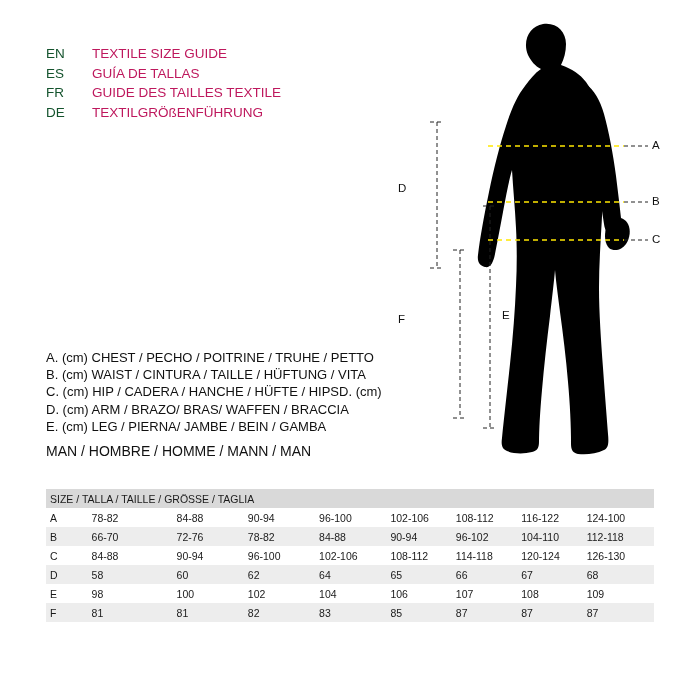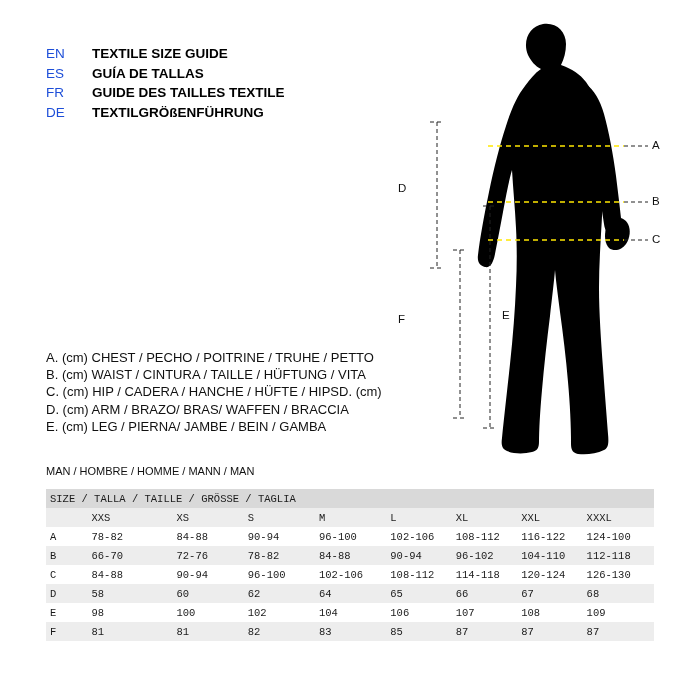--- a/index.html
+++ b/index.html
@@ -28,59 +28,57 @@
     top: 44px;
     font-size: 13.5px;
     line-height: 19.5px;
   }
   .lang-row {
     display: flex;
   }
   .lang-code {
     width: 46px;
     flex: 0 0 46px;
-    color: #1d4ed8;
+    color: #14532d;
   }
   .lang-text {
-    color: #000000;
-    font-weight: bold;
+    color: #be185d;
   }
 
   
   .legend {
     position: absolute;
     left: 46px;
     top: 349px;
     font-size: 13px;
     line-height: 17.2px;
     color: #111;
   }
   .legend div { white-space: nowrap; }
 
   .gender-line {
     position: absolute;
     left: 46px;
-    top: 465px;
-    font-size: 11px;
+    top: 443px;
+    font-size: 14px;
     color: #111;
   }
 
   
   .table-wrap {
     position: absolute;
     left: 46px;
     top: 489px;
     width: 608px;
   }
   table {
     border-collapse: collapse;
     width: 608px;
     font-size: 10.5px;
     color: #1a1a1a;
-    font-family: Liberation Mono, monospace;
   }
   table td, table th {
     padding: 0;
     text-align: left;
     font-weight: normal;
   }
   .tbl-caption td {
     background: #d9d9d9;
     height: 19px;
     padding-left: 4px;
@@ -244,31 +242,20 @@
   </div>
 
   <div class="gender-line">MAN / HOMBRE / HOMME / MANN / MAN</div>
 
   <div class="table-wrap">
     <table>
       <tbody>
         <tr class="tbl-caption">
           <td colspan="9">SIZE / TALLA / TAILLE / GRÖSSE / TAGLIA</td>
         </tr>
-        <tr class="hdr">
-          <td class="c0"></td>
-          <td class="c1">XXS</td>
-          <td class="c2">XS</td>
-          <td class="c3">S</td>
-          <td class="c4">M</td>
-          <td class="c5">L</td>
-          <td class="c6">XL</td>
-          <td class="c7">XXL</td>
-          <td class="c8">XXXL</td>
-        </tr>
 
         <tr class="row even">
           <td class="c0">A</td>
           <td class="c1">78-82</td>
           <td class="c2">84-88</td>
           <td class="c3">90-94</td>
           <td class="c4">96-100</td>
           <td class="c5">102-106</td>
           <td class="c6">108-112</td>
           <td class="c7">116-122</td>

